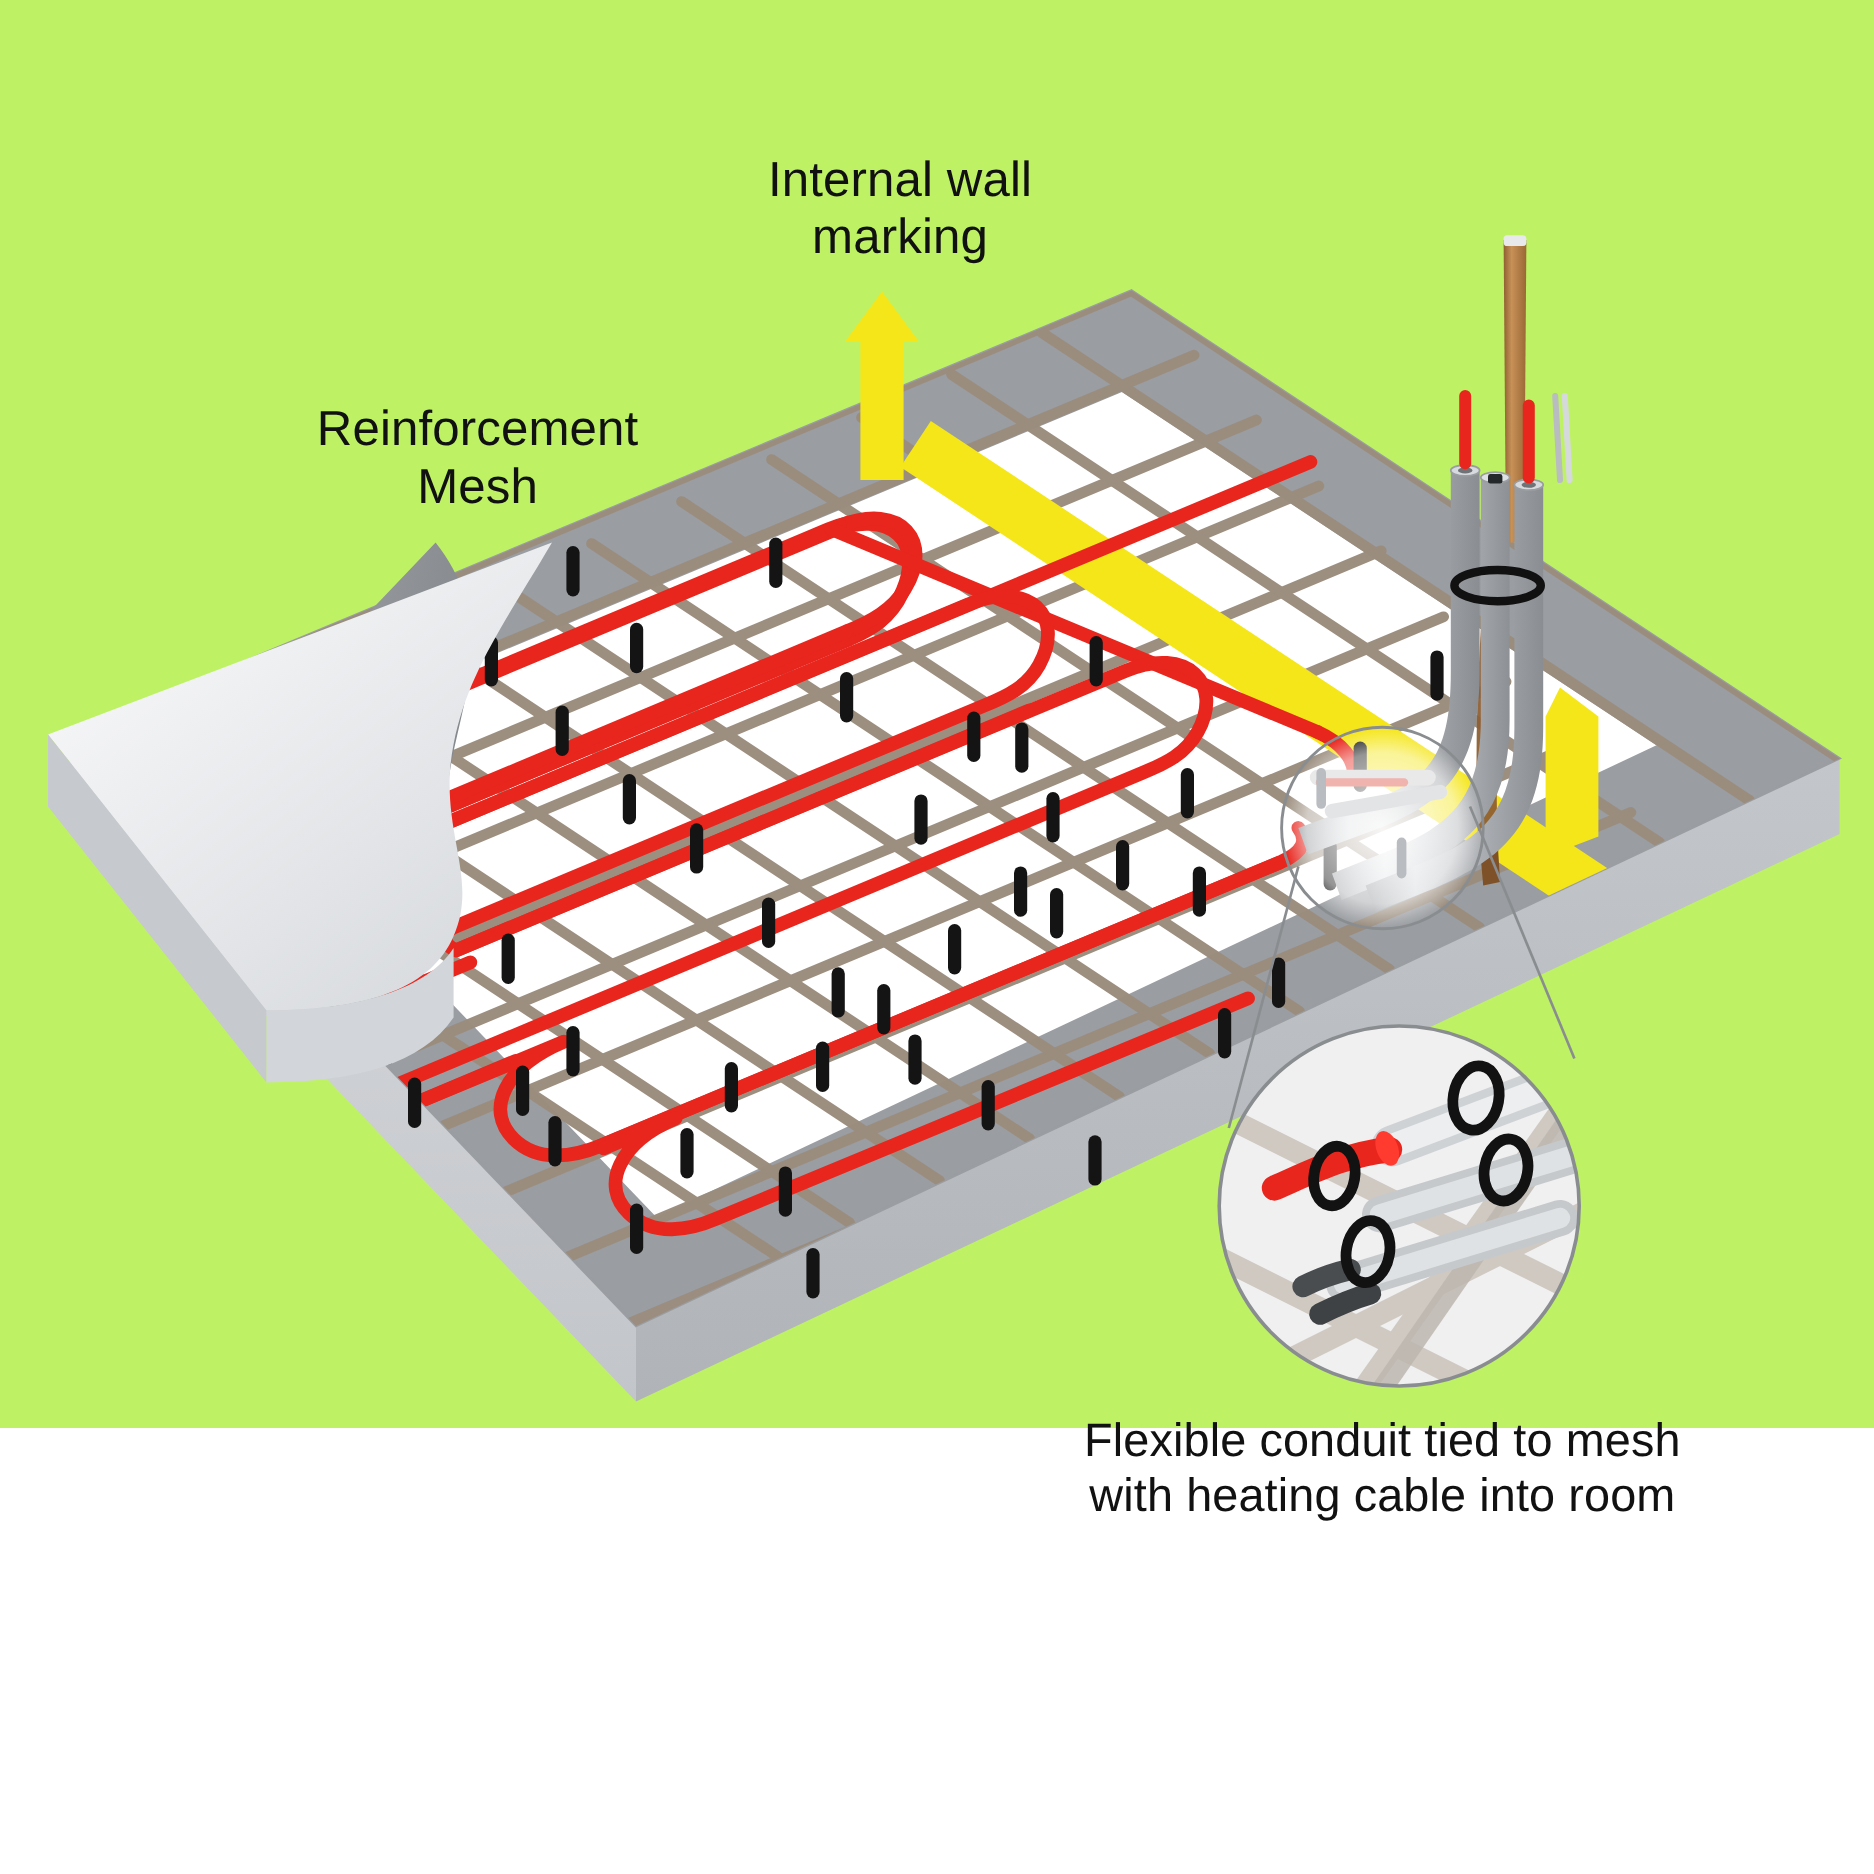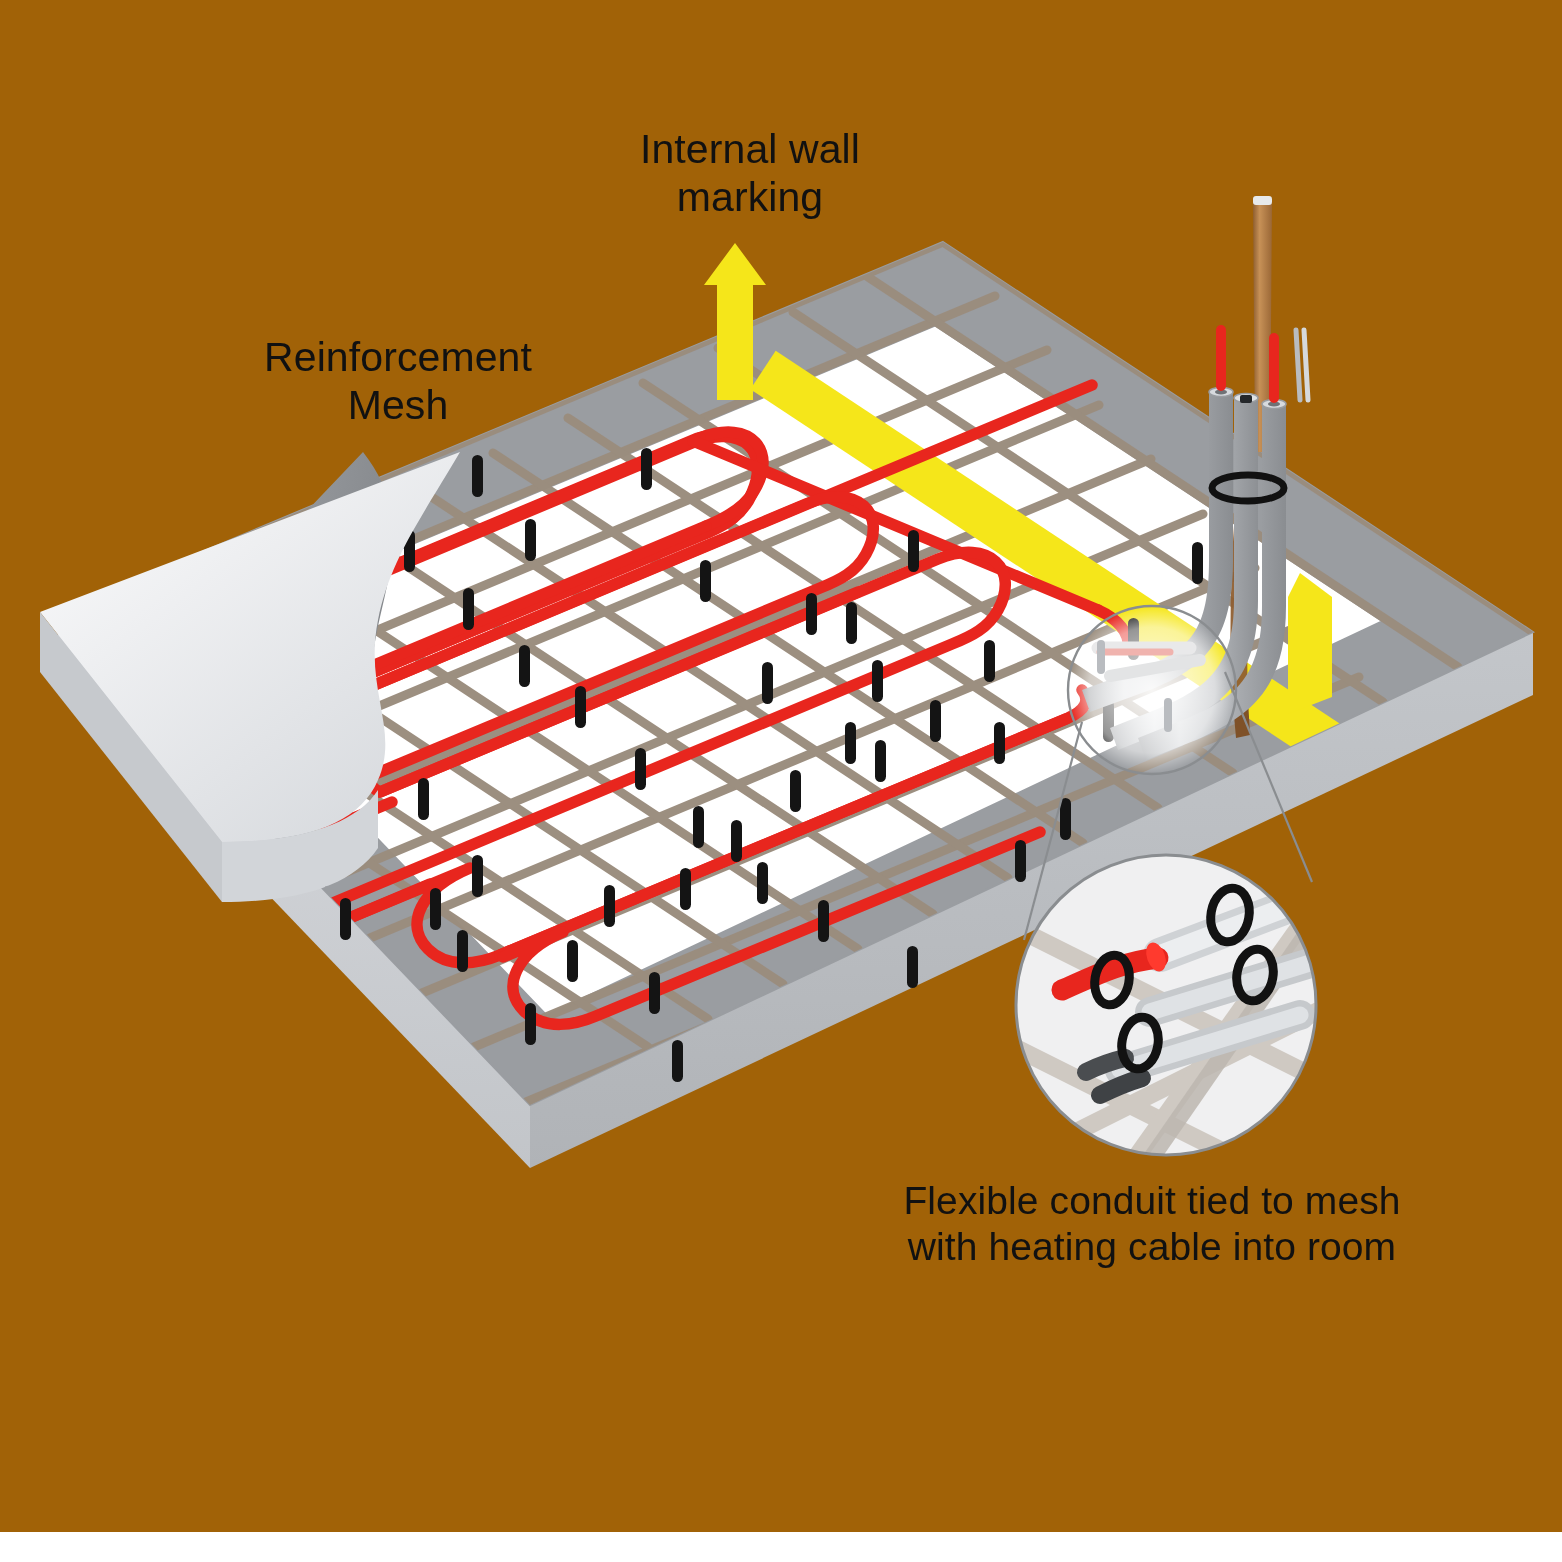--- a/index.html
+++ b/index.html
@@ -1,18 +1,18 @@
 <!DOCTYPE html>
 <html><head>
 <meta charset="utf-8">
 <style>
   html,body{margin:0;padding:0;background:#ffffff;}
   body{width:1562px;height:1562px;overflow:hidden;
        font-family:"Liberation Sans","DejaVu Sans",sans-serif;}
-  #stage{position:relative;width:1562px;height:1532px;background:#a16207;}
+  #stage{position:relative;width:1562px;height:1190px;background:#bef264;}
   svg.scene{position:absolute;left:0;top:0;width:1562px;height:1562px;display:block;}
   .lbl{position:absolute;color:#111111;text-align:center;line-height:1.18;
        font-weight:400;letter-spacing:.1px;white-space:pre-line;}
   #lbl-wall{left:560px;top:125px;width:380px;font-size:41px;}
   #lbl-mesh{left:198px;top:333px;width:400px;font-size:41px;}
   #lbl-conduit{left:832px;top:1178px;width:640px;font-size:39px;}
 </style>
 </head>
 <body>
 

